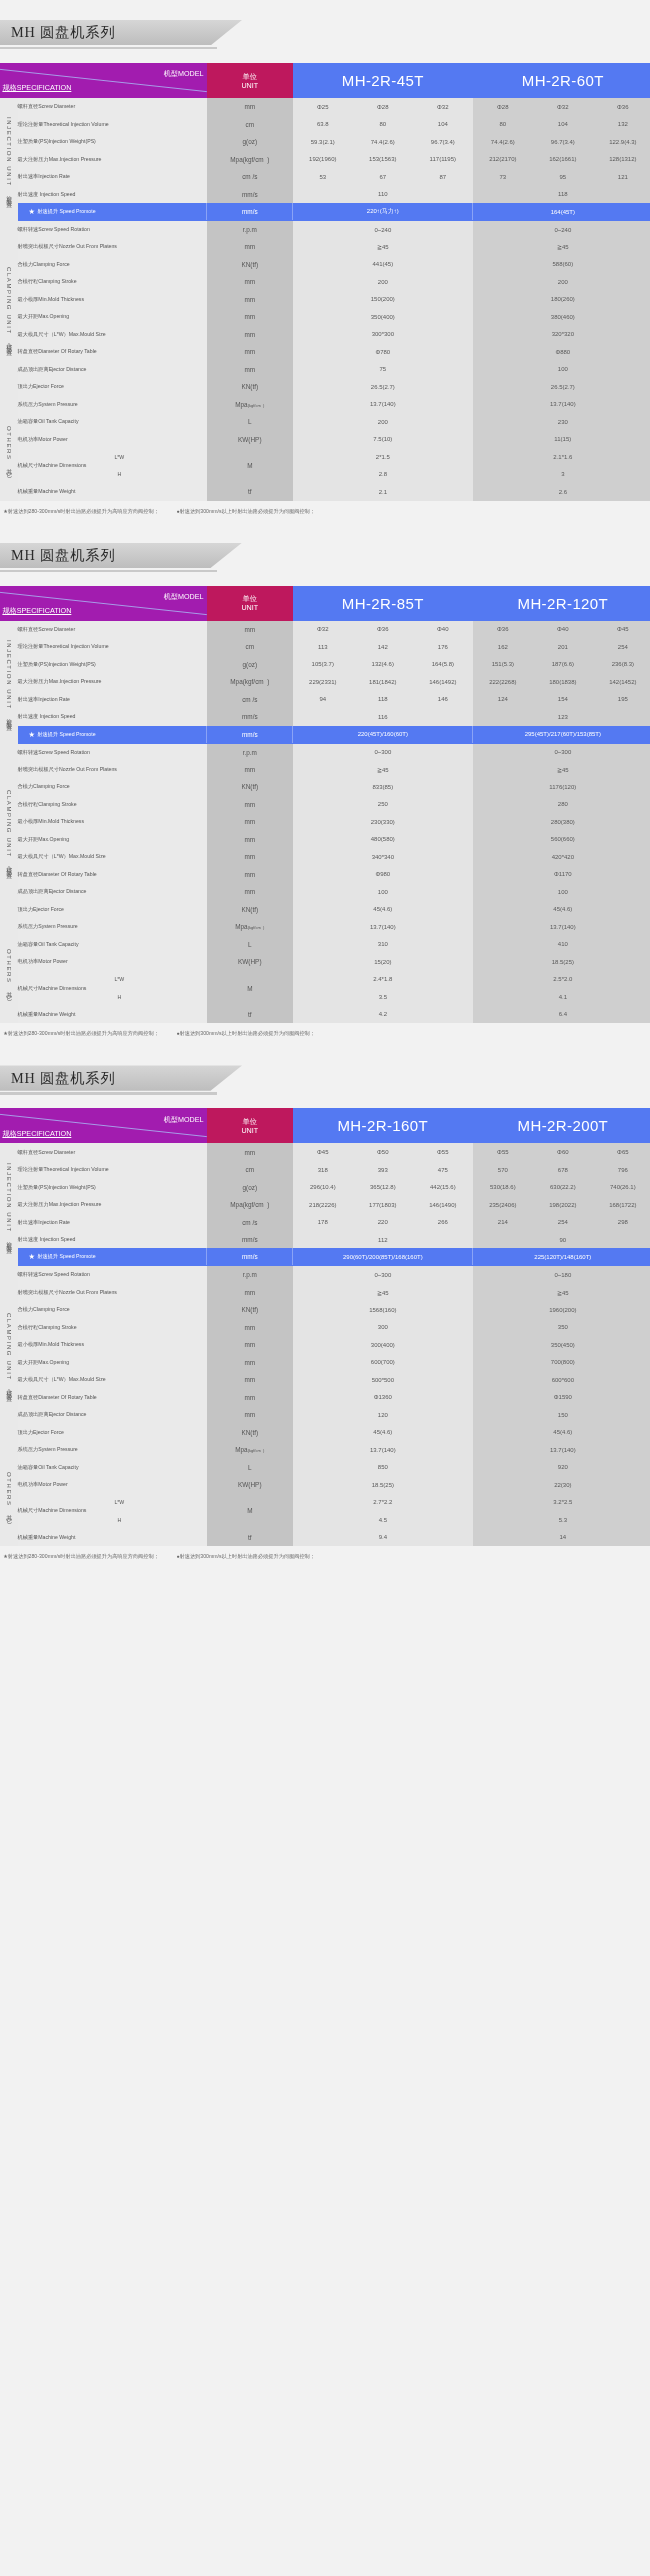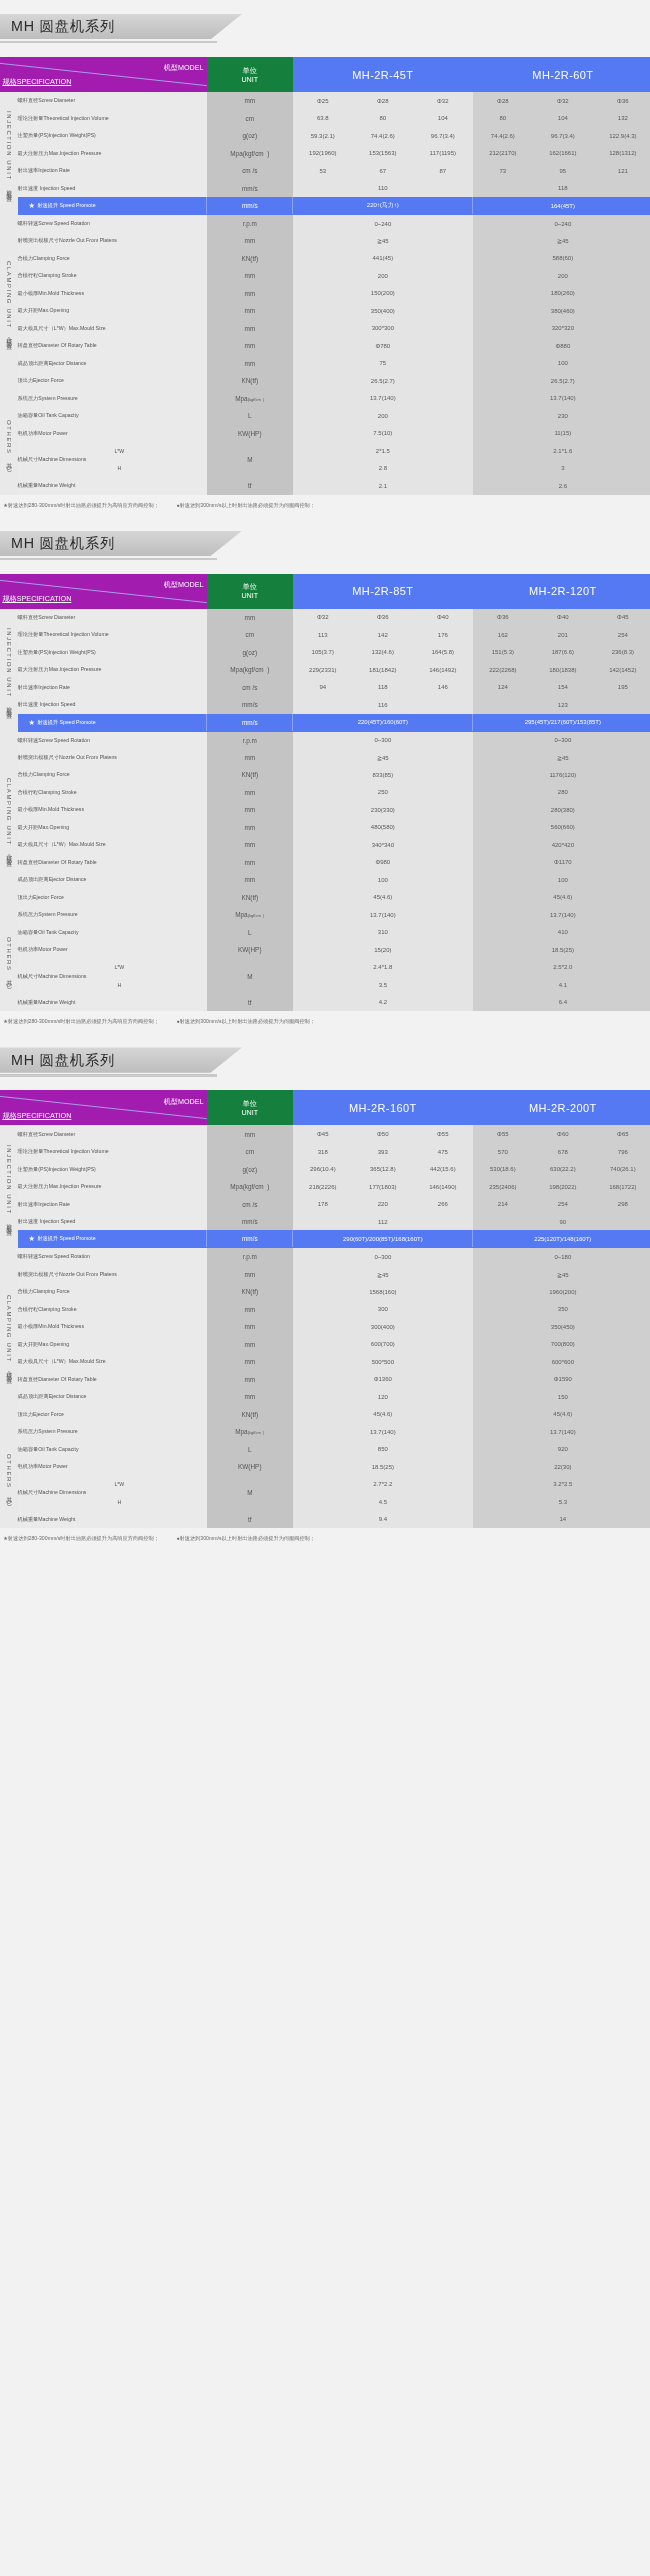--- a/index.html
+++ b/index.html
@@ -6,21 +6,21 @@
   body {
     width: 650px;
     background: #f2f2f2;
     font-family: "Liberation Sans", "DejaVu Sans", sans-serif;
     color: #4a4a4a;
     -webkit-font-smoothing: antialiased;
   }
   .page { width: 650px; padding: 0; }
 
   
-  .banner-wrap { position: relative; height: 32px; margin: 14px 0 11px 0; }
+  .banner-wrap { position: relative; height: 32px; margin: 20px 0 11px 0; font-family: Liberation Serif, serif; }
   .banner {
     position: relative;
     height: 25.4px;
     width: 242px;
     background: linear-gradient(to bottom,#d6d6d6,#bdbdbd);
     display: flex;
     align-items: center;
     padding-left: 11px;
     clip-path: polygon(0 0, 100% 0, 87% 100%, 0 100%);
   }
@@ -56,27 +56,27 @@
   .hdr-diag svg { position:absolute; inset:0; width:100%; height:100%; }
   .hdr-diag .model {
     position:absolute; right:3.2px; top:6.4px;
     font-size:7.2px; color:#fff; z-index:2;
   }
   .hdr-diag .spec {
     position:absolute; left:2.4px; bottom:4.8px;
     font-size:7.2px; color:#fff; z-index:2;text-decoration:underline;
   }
   .hdr-unit {
-    background:#15803d; color:#fff; text-align:center;
+    background:#be185d; color:#fff; text-align:center;
     font-size:7.2px; line-height:1.25;
     border-right:0.8px solid #b9c8f7;
   }
   .hdr-model {
     background:#5479f2; color:#fff; text-align:center;
-    font-size:11px; letter-spacing:0.4px;
+    font-size:15px; letter-spacing:0.4px;
     border-right:0.8px solid #b9c8f7;
   }
   .hdr-model:last-child { border-right:0; }
 
   
   .grp {
     background:#e9e9e9;
     width:17.5px;
     text-align:center;
     vertical-align:middle;

